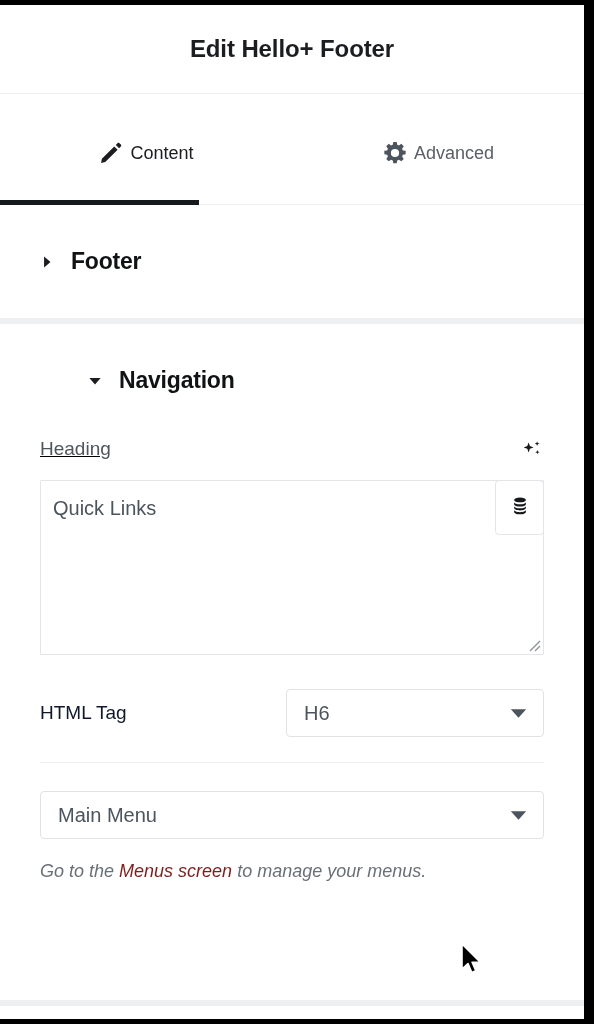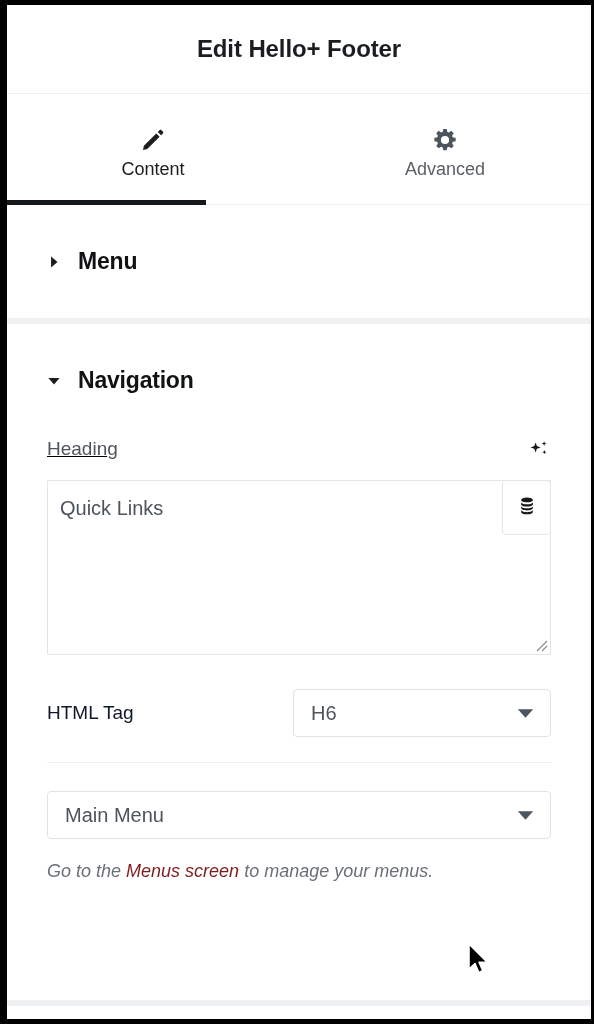--- a/index.html
+++ b/index.html
@@ -7,21 +7,21 @@
   html, body {
     width: 594px;
     height: 1024px;
     background: #000;
     font-family: "Liberation Sans", sans-serif;
     overflow: hidden;
   }
 
   #frame {
     position: absolute;
-    left: 7px;
+    left: 0;
     top: 5px;
     width: 584px;
     height: 1014px;
     background: #ffffff;
     overflow: hidden;
   }
 
   
   .panel-header {
     height: 89px;
@@ -42,21 +42,20 @@
   .tabs {
     display: flex;
     height: 111px;
     border-bottom: 1px solid #eceef0;
     position: relative;
     background: #fff;
   }
   .tab {
     flex: 1 1 0;
     display: flex;
-    flex-direction: column;
     align-items: center;
     justify-content: center;
     gap: 6px;
     cursor: pointer;
     position: relative;
     padding-top: 8px;
   }
   .tab .tab-icon {
     display: block;
     height: 26px;
@@ -83,21 +82,21 @@
     background: #fff;
   }
   .section-head {
     display: flex;
     align-items: center;
     gap: 17px;
     padding: 0 40px;
     height: 113px;
     cursor: pointer;
   }
-  .section-head.nav-head { height: 113px; }
+  .section-head.nav-head { height: 113px; margin-left: 48px; }
   .caret {
     width: 14px;
     height: 14px;
     display: inline-block;
     line-height: 0;
     color: #1c1d20;
     flex: none;
   }
   .section-title {
     font-size: 23px;
@@ -275,21 +274,21 @@
     <div class="tab-underline"></div>
   </div>
 
   <div class="section">
     <div class="section-head">
       <span class="caret">
         <svg width="14" height="14" viewBox="0 0 12 12" fill="currentColor">
           <path d="M3.5 1.2 L9 6 L3.5 10.8 Z"></path>
         </svg>
       </span>
-      <span class="section-title">Menu</span>
+      <span class="section-title">Footer</span>
     </div>
   </div>
 
   <div class="section-divider"></div>
 
   <div class="section">
     <div class="section-head nav-head">
       <span class="caret">
         <svg width="14" height="14" viewBox="0 0 12 12" fill="currentColor">
           <path d="M1.2 3.5 L10.8 3.5 L6 9 Z"></path>

